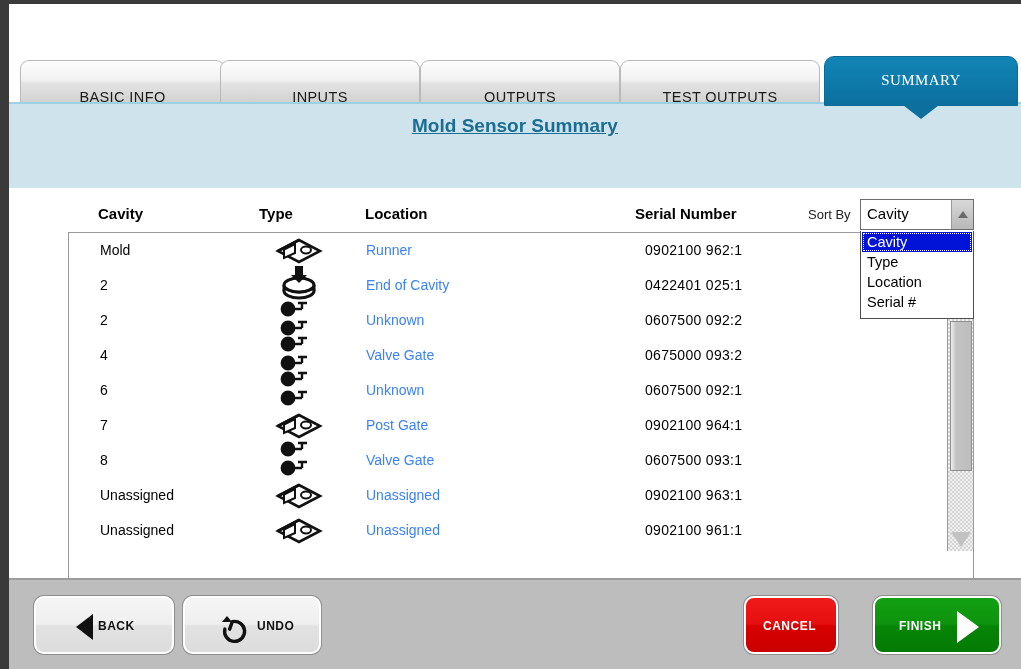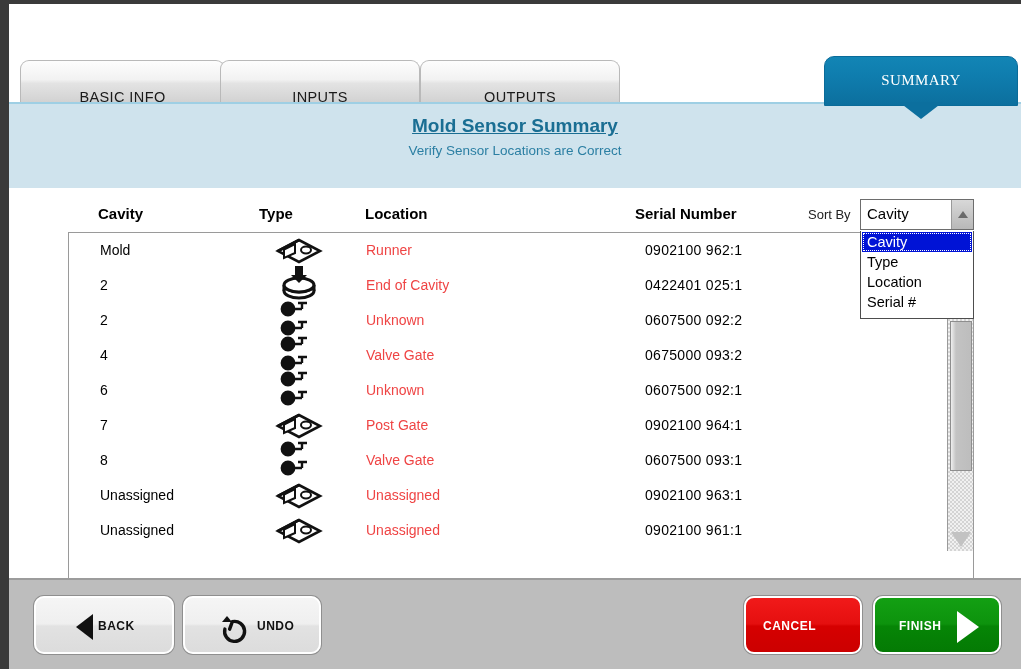--- a/index.html
+++ b/index.html
@@ -137,21 +137,21 @@
   }
   
   .table-wrap{
     position:absolute;left:59px;top:228px;width:906px;height:396px;
     border:1px solid #9a9a9a;background:#fff;box-sizing:border-box;
   }
   .row{
     position:absolute;left:0;width:872px;height:35px;
   }
   .cell-cavity{position:absolute;left:31px;top:9px;font-size:14px;color:#000;}
-  .cell-location{position:absolute;left:297px;top:9px;font-size:14px;color:#ef4444;}
+  .cell-location{position:absolute;left:297px;top:9px;font-size:14px;color:#3b82f6;}
   .cell-serial{position:absolute;left:576px;top:9px;font-size:14px;color:#000;font-family:"Liberation Sans",sans-serif;letter-spacing:.3px;}
   .cell-type{position:absolute;left:200px;top:-3px;width:60px;height:42px;}
   
   .ico{position:absolute;left:0;top:0;width:60px;height:42px;}
   
   .vscroll{
     position:absolute;left:938px;top:229px;width:26px;height:318px;
     background:repeating-conic-gradient(#d4d4d4 0% 25%,#f1f1f1 0% 50%) 0 0/4px 4px;
     border-left:1px solid #9a9a9a;box-sizing:border-box;
   }
@@ -215,28 +215,30 @@
   <div class="tabbar" id="tabbar">
       <div class="tab" style="left: 11px; width: 205px;">
         <span class="lbl">BASIC INFO</span>
       </div>
       <div class="tab" style="left: 211px; width: 200px;">
         <span class="lbl">INPUTS</span>
       </div>
       <div class="tab" style="left: 411px; width: 200px;">
         <span class="lbl">OUTPUTS</span>
       </div>
+      <div class="tab" style="left: 611px; width: 200px;">
+        <span class="lbl">TEST OUTPUTS</span>
+      </div>
       <div class="tab active" style="left: 815px; width: 194px;">
         <span class="lbl">SUMMARY</span>
       </div>
     </div>
 
   <div class="banner">
     <div class="banner-title">Mold Sensor Summary</div>
-    <div class="banner-sub">Verify Sensor Locations are Correct</div>
   </div>
 
   <div class="colhead" id="ch-cavity">Cavity</div>
   <div class="colhead" id="ch-type">Type</div>
   <div class="colhead" id="ch-location">Location</div>
   <div class="colhead" id="ch-serial">Serial Number</div>
 
   <div class="sortby-lbl">Sort By</div>
   <div class="select-box">
     <div class="select-value">Cavity</div>
@@ -404,21 +406,21 @@
     </div>
 
     <div class="btn btn-gray" style="left:174px;width:138px;">
       <svg class="undo-ico" style="position:absolute;left:32px;top:14px;" width="32" height="32" viewBox="0 0 32 32">
         <path d="M9 8 L9 16 M9 8 A10 10 0 1 1 4.5 17.5" fill="none" stroke="#111" stroke-width="3.4" stroke-linecap="round" transform="translate(4,3) rotate(20 14 14)"></path>
         <path d="M4 7 L14 7 L9 1 Z" fill="#111" transform="translate(1,3)"></path>
       </svg>
       <div class="txt" style="left:72px;top:21px;">UNDO</div>
     </div>
 
-    <div class="btn btn-red" style="left:735px;width:118px;">
+    <div class="btn btn-red" style="left:735px;width:94px;">
       <div class="txt" style="left:17px;top:21px;">CANCEL</div>
     </div>
 
     <div class="btn btn-green" style="left:864px;width:128px;">
       <div class="txt" style="left:24px;top:21px;">FINISH</div>
       <div class="tri-right" style="left:82px;top:13px;"></div>
     </div>
 
   </div>
 

